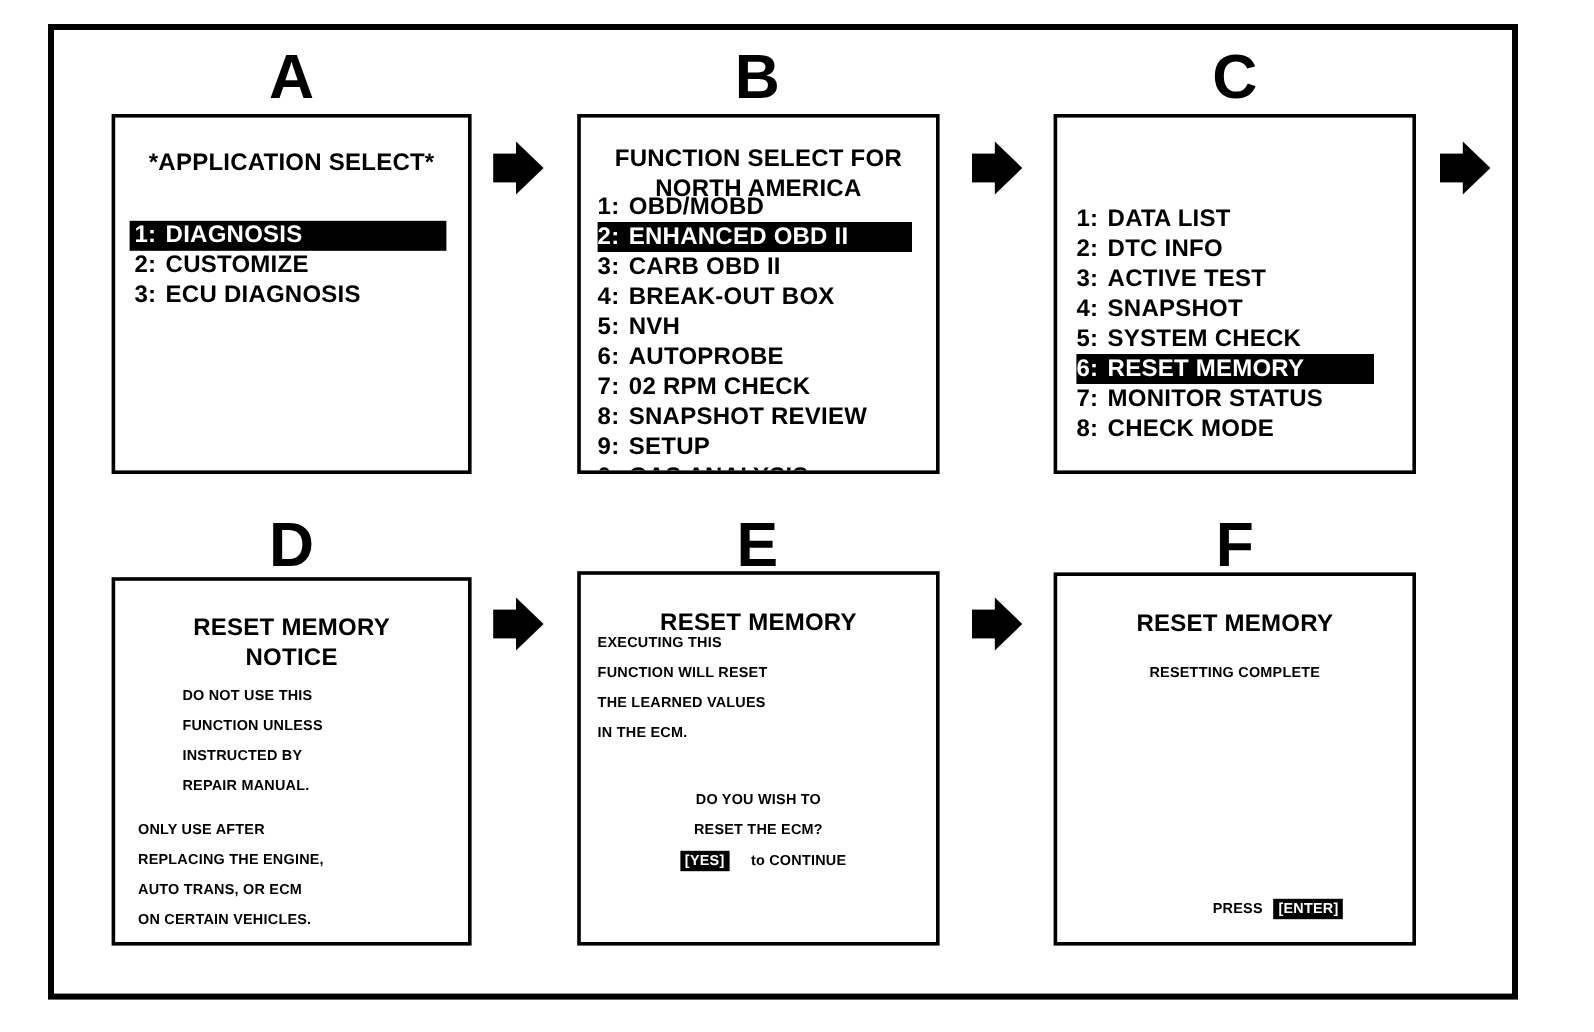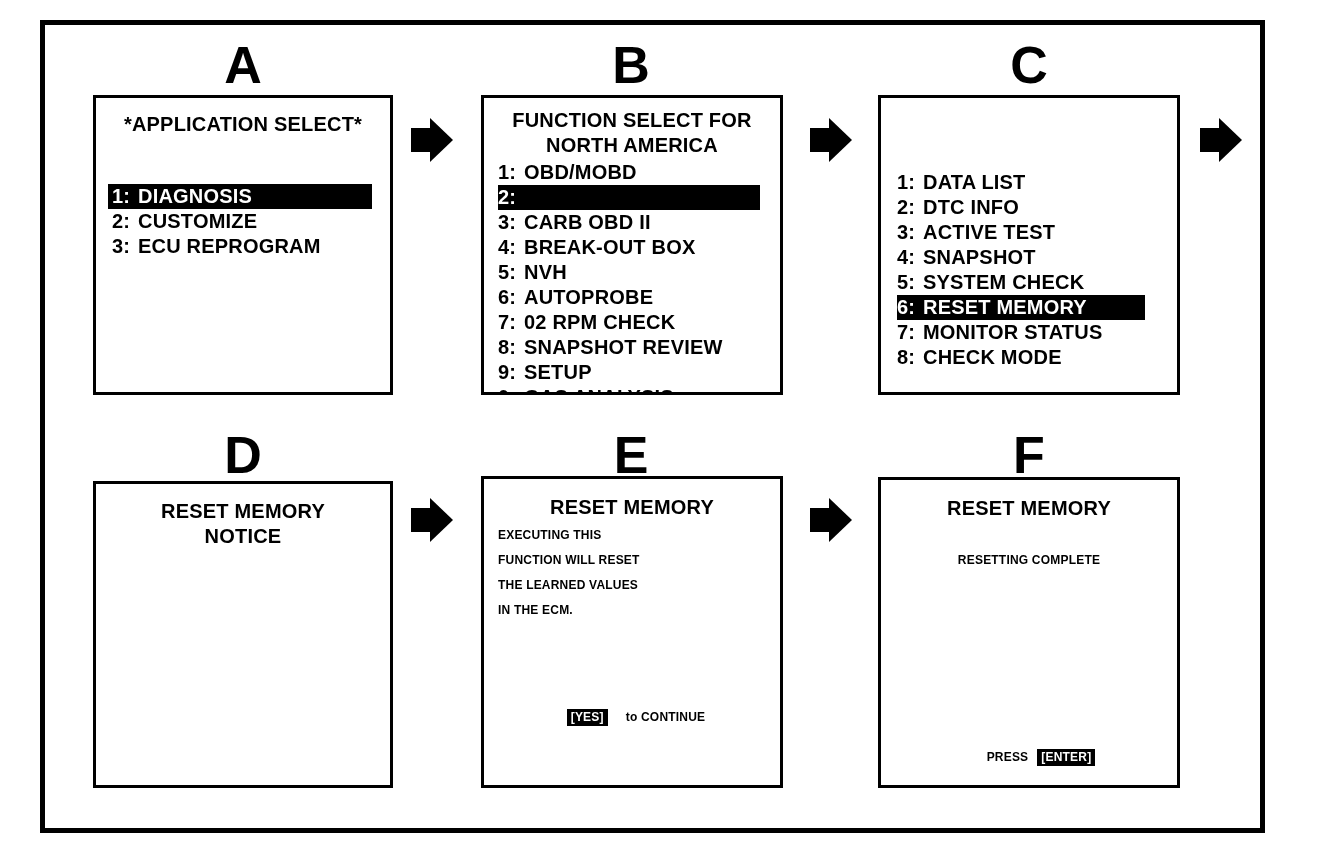--- a/index.html
+++ b/index.html
@@ -61,20 +61,21 @@
     height: 100%;
   }
 
   .scr-title {
     text-align: center;
     font-size: 20px;
     font-weight: bold;
     line-height: 25px;
     letter-spacing: 0.2px;
     white-space: pre-line;
+    margin-top: 12px;
   }
 
   .menu-list {
     margin: 0;
     padding: 0;
     list-style: none;
   }
   .menu-row {
     display: flex;
     align-items: baseline;
@@ -155,21 +156,21 @@
         <li class="menu-row hl" style="width:260px; padding-left:4px;">
           <span class="idx">1:</span>
           <span class="lbl">DIAGNOSIS</span>
         </li>
         <li class="menu-row" style="padding-left:4px;">
           <span class="idx">2:</span>
           <span class="lbl">CUSTOMIZE</span>
         </li>
         <li class="menu-row" style="padding-left:4px;">
           <span class="idx">3:</span>
-          <span class="lbl">ECU REPROGRAM</span>
+          <span class="lbl">ECU DIAGNOSIS</span>
         </li>
       </ul>
     </div>
   </div>
 
   <div class="arrow" style="left:411px; top:118px;">
     <span class="shaft"></span>
     <span class="head"></span>
   </div>
 
@@ -178,20 +179,21 @@
       <div class="scr-title" style="position:absolute; left:0; top:10px; width:100%;">FUNCTION SELECT FOR
 NORTH AMERICA</div>
 
       <ul class="menu-list" style="position:absolute; left:14px; top:62px; width:282px;">
         <li class="menu-row">
           <span class="idx">1:</span>
           <span class="lbl">OBD/MOBD</span>
         </li>
         <li class="menu-row hl" style="width:262px;">
           <span class="idx">2:</span>
+          <span class="lbl">ENHANCED OBD II</span>
         </li>
         <li class="menu-row">
           <span class="idx">3:</span>
           <span class="lbl">CARB OBD II</span>
         </li>
         <li class="menu-row">
           <span class="idx">4:</span>
           <span class="lbl">BREAK-OUT BOX</span>
         </li>
         <li class="menu-row">
@@ -274,56 +276,66 @@
 
   <div class="panel-letter" style="left:203px; top:429px;">D</div>
   <div class="panel-letter" style="left:591px; top:429px;">E</div>
   <div class="panel-letter" style="left:989px; top:429px;">F</div>
 
   <div class="screen" style="left:93px; top:481px; width:300px; height:307px;">
     <div class="screen-inner">
       <div class="scr-title" style="position:absolute; left:0; top:15px; width:100%;">RESET MEMORY
 NOTICE</div>
 
-
+      <div class="para left" style="position:absolute; left:56px; top:83px; width:240px;">DO NOT USE THIS
+FUNCTION UNLESS
+INSTRUCTED BY
+REPAIR MANUAL.</div>
+
+      <div class="para left" style="position:absolute; left:19px; top:195px; width:280px;">ONLY USE AFTER
+REPLACING THE ENGINE,
+AUTO TRANS, OR ECM
+ON CERTAIN VEHICLES.</div>
     </div>
   </div>
 
   <div class="arrow" style="left:411px; top:498px;">
     <span class="shaft"></span>
     <span class="head"></span>
   </div>
 
   <div class="screen" style="left:481px; top:476px; width:302px; height:312px;">
     <div class="screen-inner">
       <div class="scr-title" style="position:absolute; left:0; top:16px; width:100%;">RESET MEMORY</div>
 
       <div class="para left" style="position:absolute; left:14px; top:44px; width:284px;">EXECUTING THIS
 FUNCTION WILL RESET
 THE LEARNED VALUES
 IN THE ECM.</div>
 
+      <div class="para center" style="position:absolute; left:0; top:175px; width:100%;">DO YOU WISH TO
+RESET THE ECM?</div>
 
       <div class="para" style="position:absolute; left:16px; top:226px; width:272px; text-align:center; white-space:nowrap;">
         <span class="inv">[YES]</span><span style="display:inline-block; width:18px;"></span><span>to CONTINUE</span>
       </div>
 
     </div>
   </div>
 
   <div class="arrow" style="left:810px; top:498px;">
     <span class="shaft"></span>
     <span class="head"></span>
   </div>
 
   <div class="screen" style="left:878px; top:477px; width:302px; height:311px;">
     <div class="screen-inner">
       <div class="scr-title" style="position:absolute; left:0; top:16px; width:100%;">RESET MEMORY</div>
 
       <div class="para center" style="position:absolute; left:0; top:68px; width:100%;">RESETTING COMPLETE</div>
 
-      <div class="para center" style="position:absolute; left:12px; top:265px; width:100%; white-space:nowrap;">
+      <div class="para center" style="position:absolute; left:0; top:265px; width:100%; white-space:nowrap;padding-left:36px;">
         <span>PRESS</span><span style="display:inline-block; width:9px;"></span><span class="inv">[ENTER]</span>
       </div>
     </div>
   </div>
 
 </div>
 
 </body></html>

